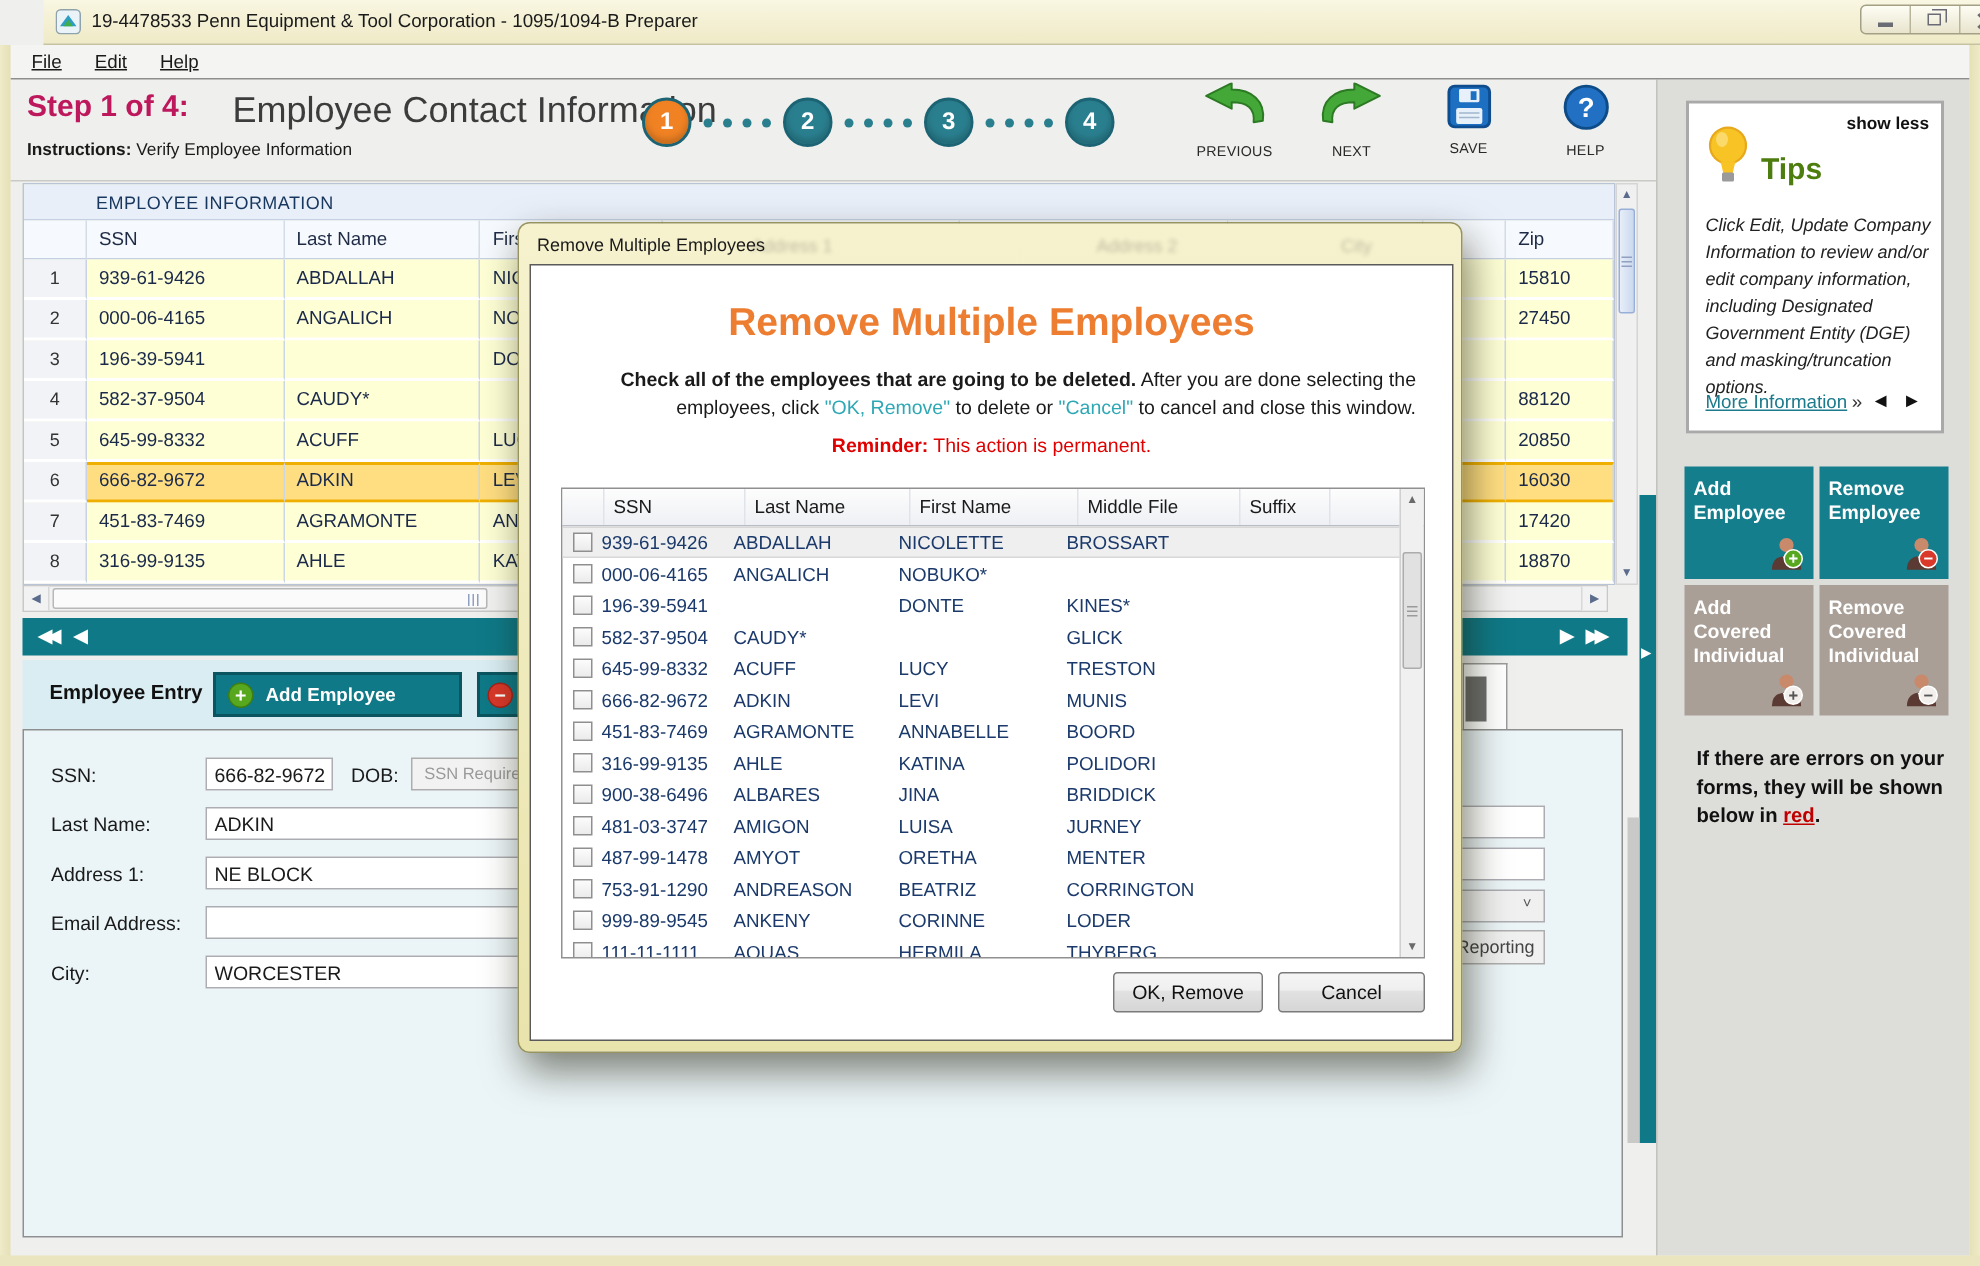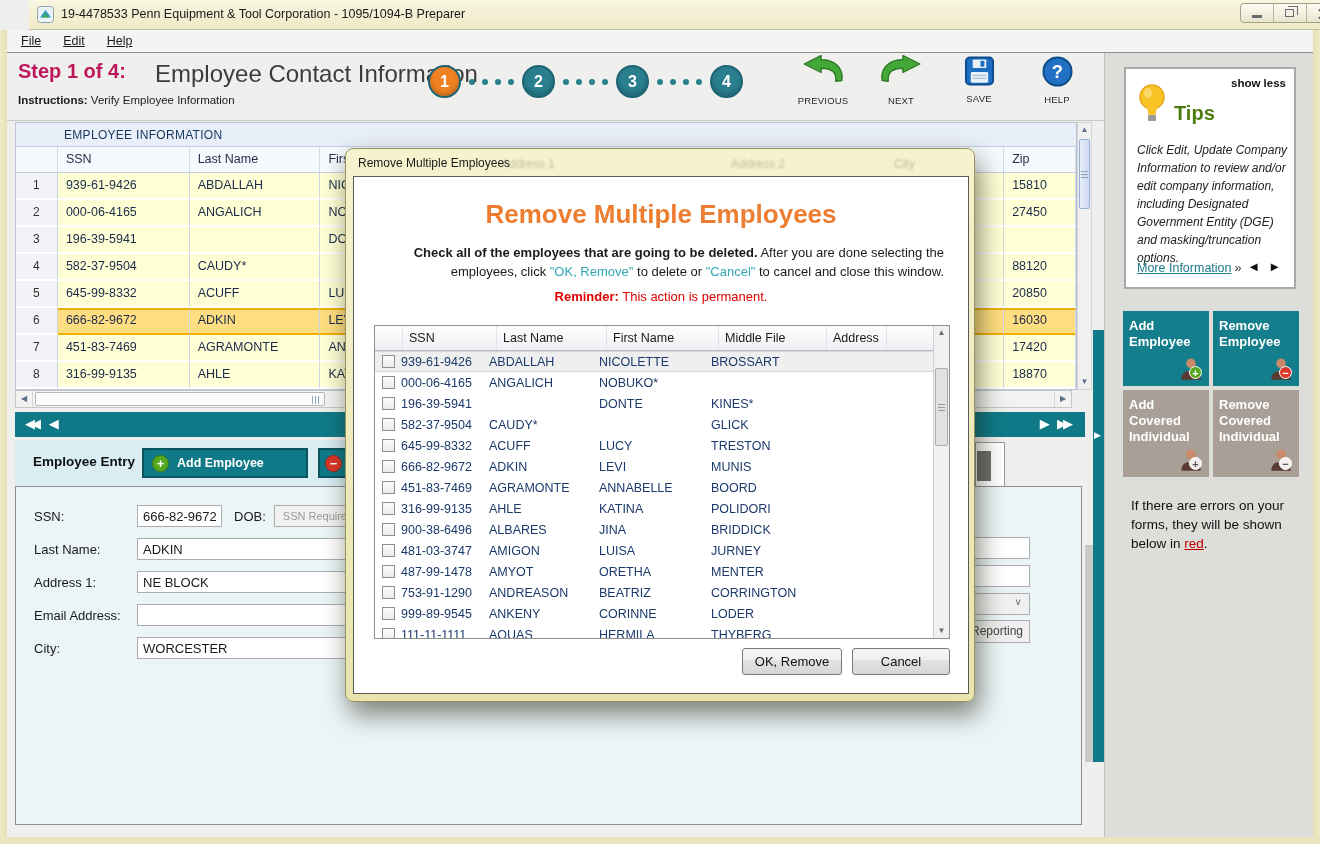--- a/index.html
+++ b/index.html
@@ -129,21 +129,21 @@
   .actions-grid { position:absolute; left:18px; top:258px; width:176px; display:flex; flex-wrap:wrap; gap:4px;}
   .action { position:relative; width:86px; height:75px; padding:7px 6px; color:#fff; font-size:13px; font-weight:bold; line-height:16px; cursor:default;}
   .action.teal { background:#157E8C; }
   .action.gray { background:#A99F97; height:87px;}
   .action .person { position:absolute; right:5px; bottom:4px; width:26px; height:26px;}
   .action .p-badge { position:absolute; right:2px; bottom:3px; width:13px; height:13px; border-radius:50%;
     font-size:11px; font-weight:bold; line-height:12px; text-align:center;}
   .action.teal .p-badge.plus { background:#57A71F; color:#fff; border:1px solid #fff;}
   .action.teal .p-badge.minus { background:#D9382A; color:#fff; border:1px solid #fff;}
   .action.gray .p-badge { background:#F2EFEC; color:#555; border:1px solid #fff;}
-  .error-note { position:absolute; left:26px; top:443px; width:172px; font-size:13.5px; font-weight:normal; color:#111; line-height:19px;}
+  .error-note { position:absolute; left:26px; top:443px; width:172px; font-size:13.5px; font-weight:bold; color:#111; line-height:19px;}
   .error-note .red { color:#C00000; text-decoration:underline;}
   
   .modal { position:absolute; left:345px; top:148px; width:630px; height:554px; z-index:20;
     background:linear-gradient(#F6F2CE,#E9E3AC); border:1px solid #97935F; border-radius:8px;
     box-shadow:4px 12px 26px rgba(30,30,10,.55);}
   .modal-titlebar { position:absolute; left:0; top:0; width:100%; height:27px;}
   .modal-title { position:absolute; left:12px; top:7px; font-size:12px; color:#1A1A1A;}
   .ghosts span { position:absolute; top:8px; font-size:12px; color:#333; opacity:.28; filter:blur(1.3px);}
   .ghosts span:nth-of-type(1){left:155px;} .ghosts span:nth-of-type(2){left:385px;} .ghosts span:nth-of-type(3){left:548px;}
   .modal-inner { position:absolute; left:7px; top:27px; width:616px; height:518px; background:#fff; border:1px solid #5A5A5A;}
@@ -592,21 +592,21 @@
         <b>Reminder:</b><span> This action is permanent.</span>
       </div>
 
       <div class="m-table">
         <div class="m-head">
           <div class="mcell mc-check"></div>
           <div class="mcell mc-ssn">SSN</div>
           <div class="mcell mc-last">Last Name</div>
           <div class="mcell mc-first">First Name</div>
           <div class="mcell mc-middle">Middle File</div>
-          <div class="mcell mc-suffix">Address</div>
+          <div class="mcell mc-suffix">Suffix</div>
         </div>
         <div class="m-body">
 
             <div class="m-row selected">
               <span class="m-check"></span>
               <div class="mcell mc-ssn" style="width:88px;">939-61-9426</div>
               <div class="mcell mc-last">ABDALLAH</div>
               <div class="mcell mc-first">NICOLETTE</div>
               <div class="mcell mc-middle">BROSSART</div>
               <div class="mcell mc-suffix"></div>

